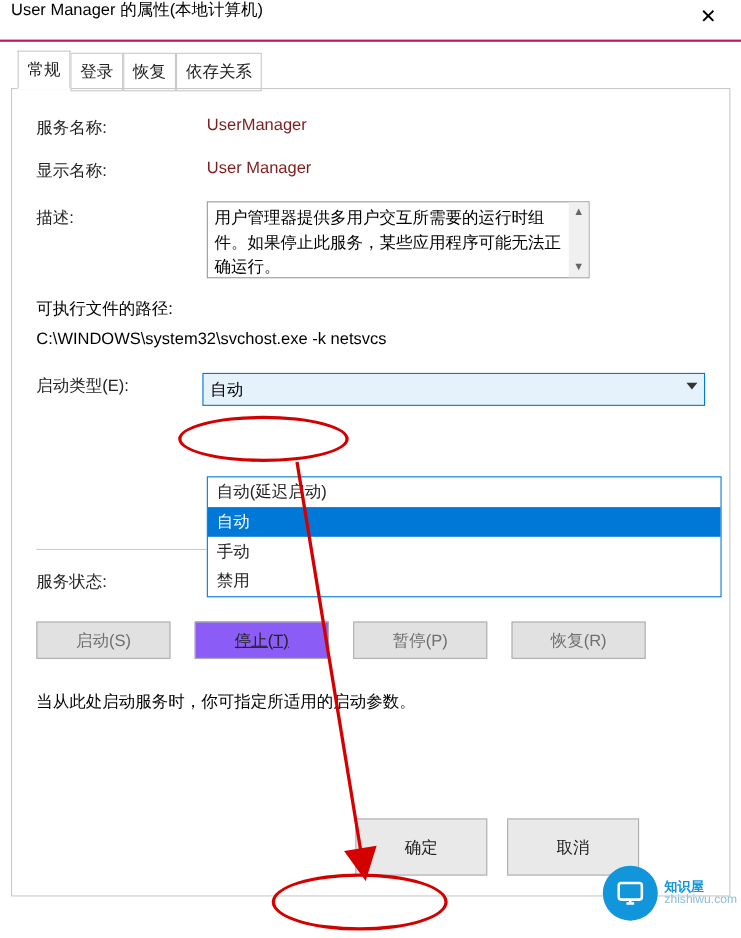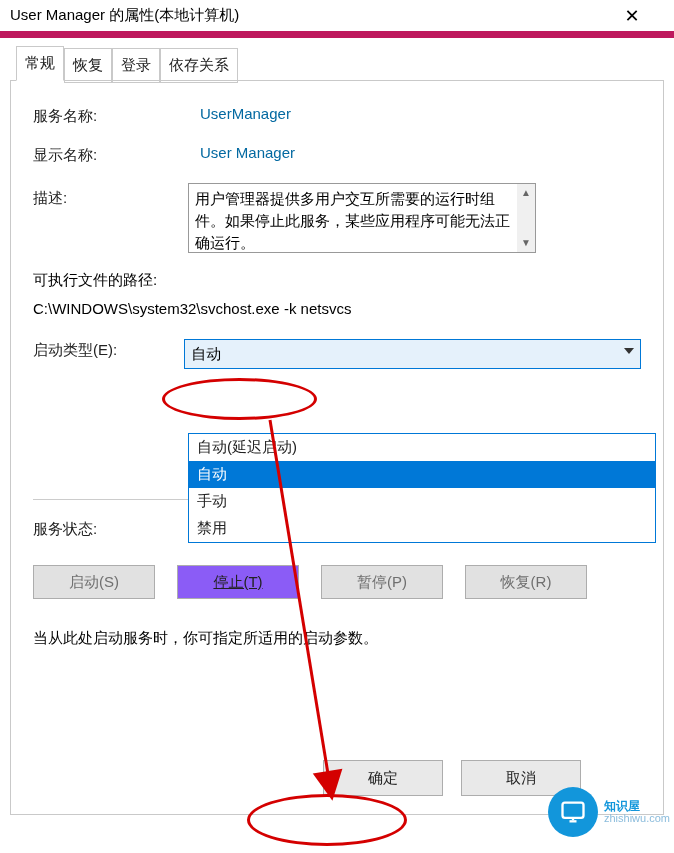--- a/index.html
+++ b/index.html
@@ -9,23 +9,22 @@
     font-size: 15px;
     background: #fff;
     width: 674px;
     height: 853px;
     position: relative;
     overflow: hidden;
   }
   .titlebar {
     height: 38px;
     display: flex;
-    align-items: center;
-    padding: 0 20px 0 10px;
-    border-bottom: 7px solid #be185d;
+    padding: 0 8px 0 10px;
+    border-bottom: 2px solid #be185d;
   }
   .titlebar .title { flex: 1; font-size: 15px; }
   .titlebar .close {
     width: 44px; height: 30px;
     display: flex; align-items: center; justify-content: center;
     font-size: 18px; font-family: sans-serif;
   }
   .content {
     padding: 8px 10px 10px 10px;
   }
@@ -63,22 +62,21 @@
     display: flex;
     margin-bottom: 18px;
   }
   .label-col {
     width: 155px;
     padding-top: 2px;
     color: #222;
   }
   .value-col {
     flex: 1;
-    color: #0369a1;
-    margin-left: 12px;
+    color: #7f1d1d;
   }
   .descbox {
     width: 348px;
     height: 70px;
     border: 1px solid #999;
     padding: 4px 22px 4px 6px;
     line-height: 1.45;
     position: relative;
     background: #fff;
   }
@@ -144,21 +142,21 @@
   .dlgbtns {
     position:absolute;
     left: 0; right: 0;
     bottom: 18px;
     display:flex;
     justify-content: center;
     gap: 18px;
     padding-left: 230px;
   }
   .dlgbtn {
-    height: 36px; min-width: 120px;
+    height: 52px; min-width: 120px;
     border: 1px solid #adadad;
     background: #e9e9e9;
     display:flex; align-items:center; justify-content:center;
     color: #222;
   }
   
   .anno-ellipse {
     position:absolute;
     border: 3px solid #d40000;
     border-radius: 50%;
@@ -188,22 +186,22 @@
 <body>
 
 <div class="titlebar">
   <div class="title">User Manager 的属性(本地计算机)</div>
   <div class="close">✕</div>
 </div>
 
 <div class="content">
   <div class="tabstrip">
     <div class="tab active">常规</div>
+    <div class="tab">登录</div>
     <div class="tab">恢复</div>
-    <div class="tab">登录</div>
     <div class="tab">依存关系</div>
   </div>
 
   <div class="tabpanel">
 
     <div class="row">
       <div class="label-col">服务名称:</div>
       <div class="value-col">UserManager</div>
     </div>
 

